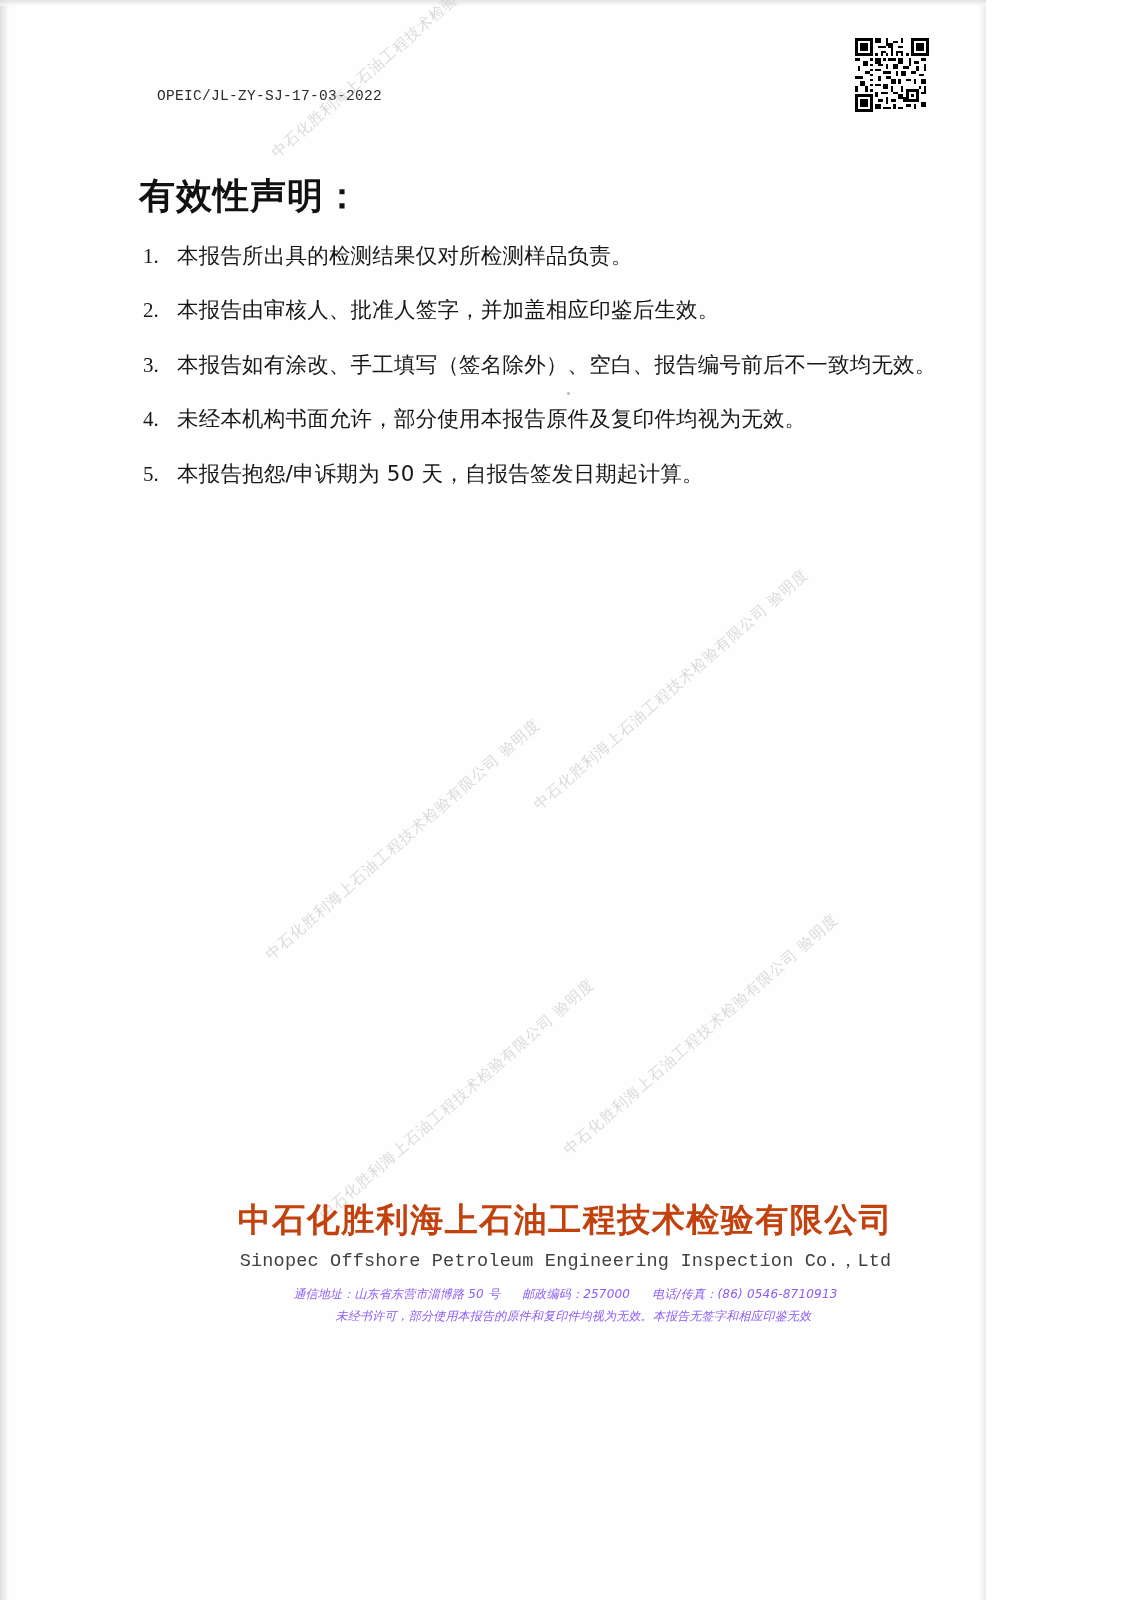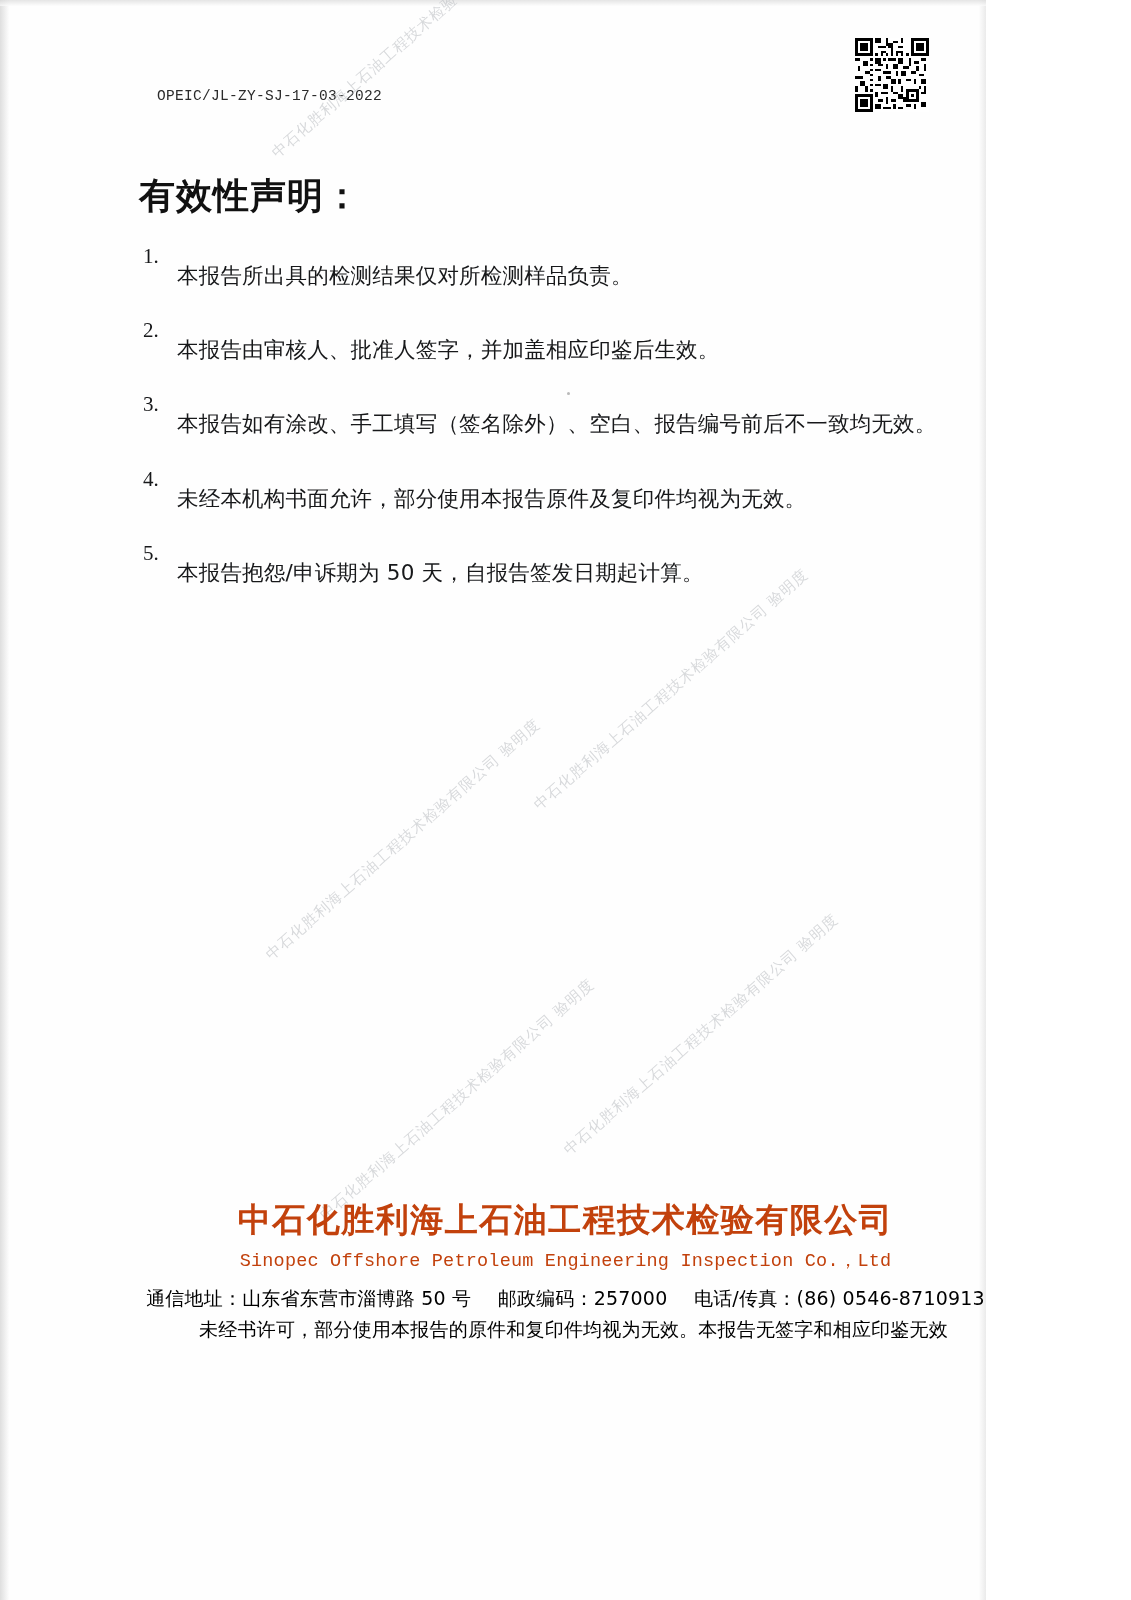--- a/index.html
+++ b/index.html
@@ -94,21 +94,20 @@
   .clause-num {
     width: 34px;
     flex: 0 0 34px;
     font-family: "Liberation Serif", serif;
     font-size: 21px;
     padding-top: 1px;
   }
   .clause-text {
     flex: 1 1 auto;
     letter-spacing: .2px;
-    margin-top: 20px;
   }
 
   
   .pen-mark {
     position: absolute;
     left: 1046px;
     top: 362px;
     width: 2px;
     height: 18px;
     background: #6d6d6d;
@@ -156,29 +155,30 @@
     font-size: 33px;
     font-weight: bold;
     letter-spacing: 1.5px;
     color: #c2410c;
     font-family: "DejaVu Sans", sans-serif;
   }
   .footer-en {
     margin-top: 4px;
     font-size: 18.5px;
     letter-spacing: .2px;
-    color: #c2410c;
+    color: #404040;
     font-family: "Liberation Mono", monospace;
   }
   .footer-line {
     margin-top: 14px;
-    font-size: 19px;
-    color: #000000;
+    font-size: 12px;
+    color: #8b5cf6;
     font-family: "DejaVu Sans", sans-serif;
     letter-spacing: .2px;
+    font-style: italic;
   }
   .footer-line.second {
     margin-top: 5px;
     padding-left: 16px;
   }
   .footer-line span.gap { display: inline-block; width: 14px; }
 </style>
 </head>
 <body>
 

